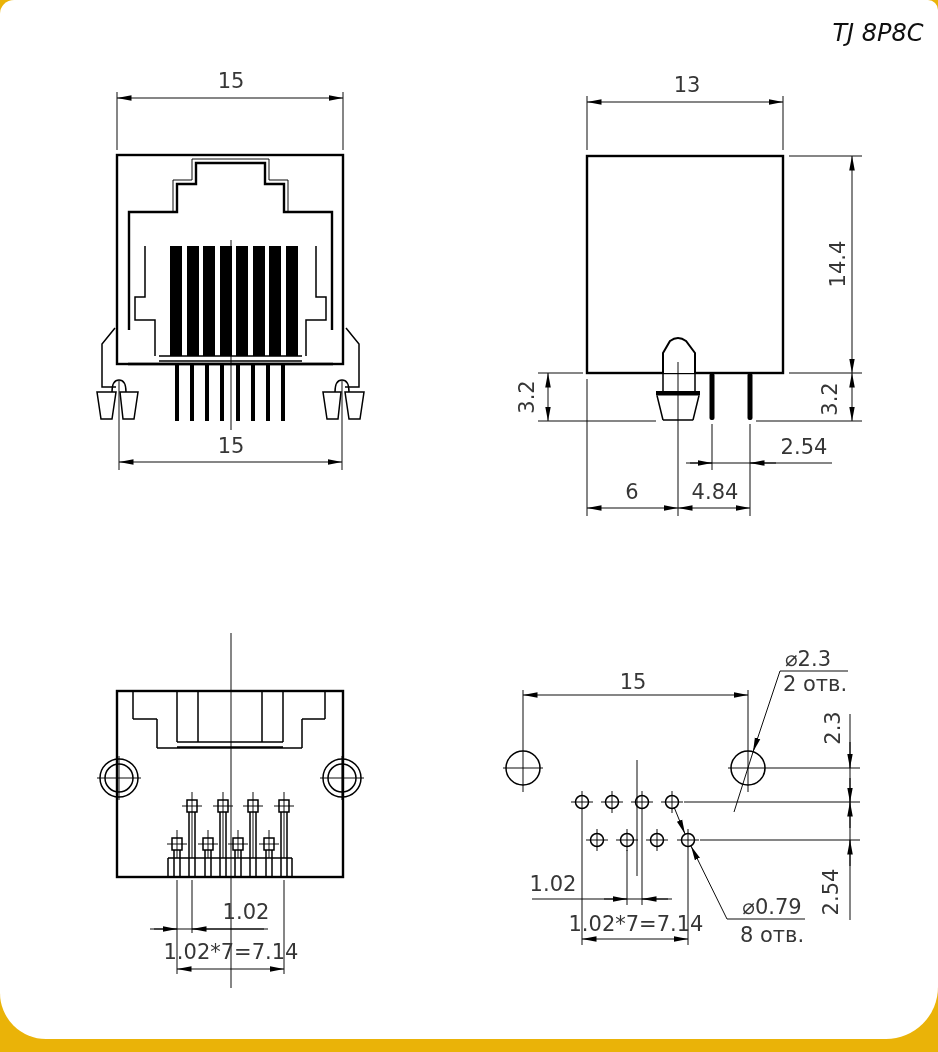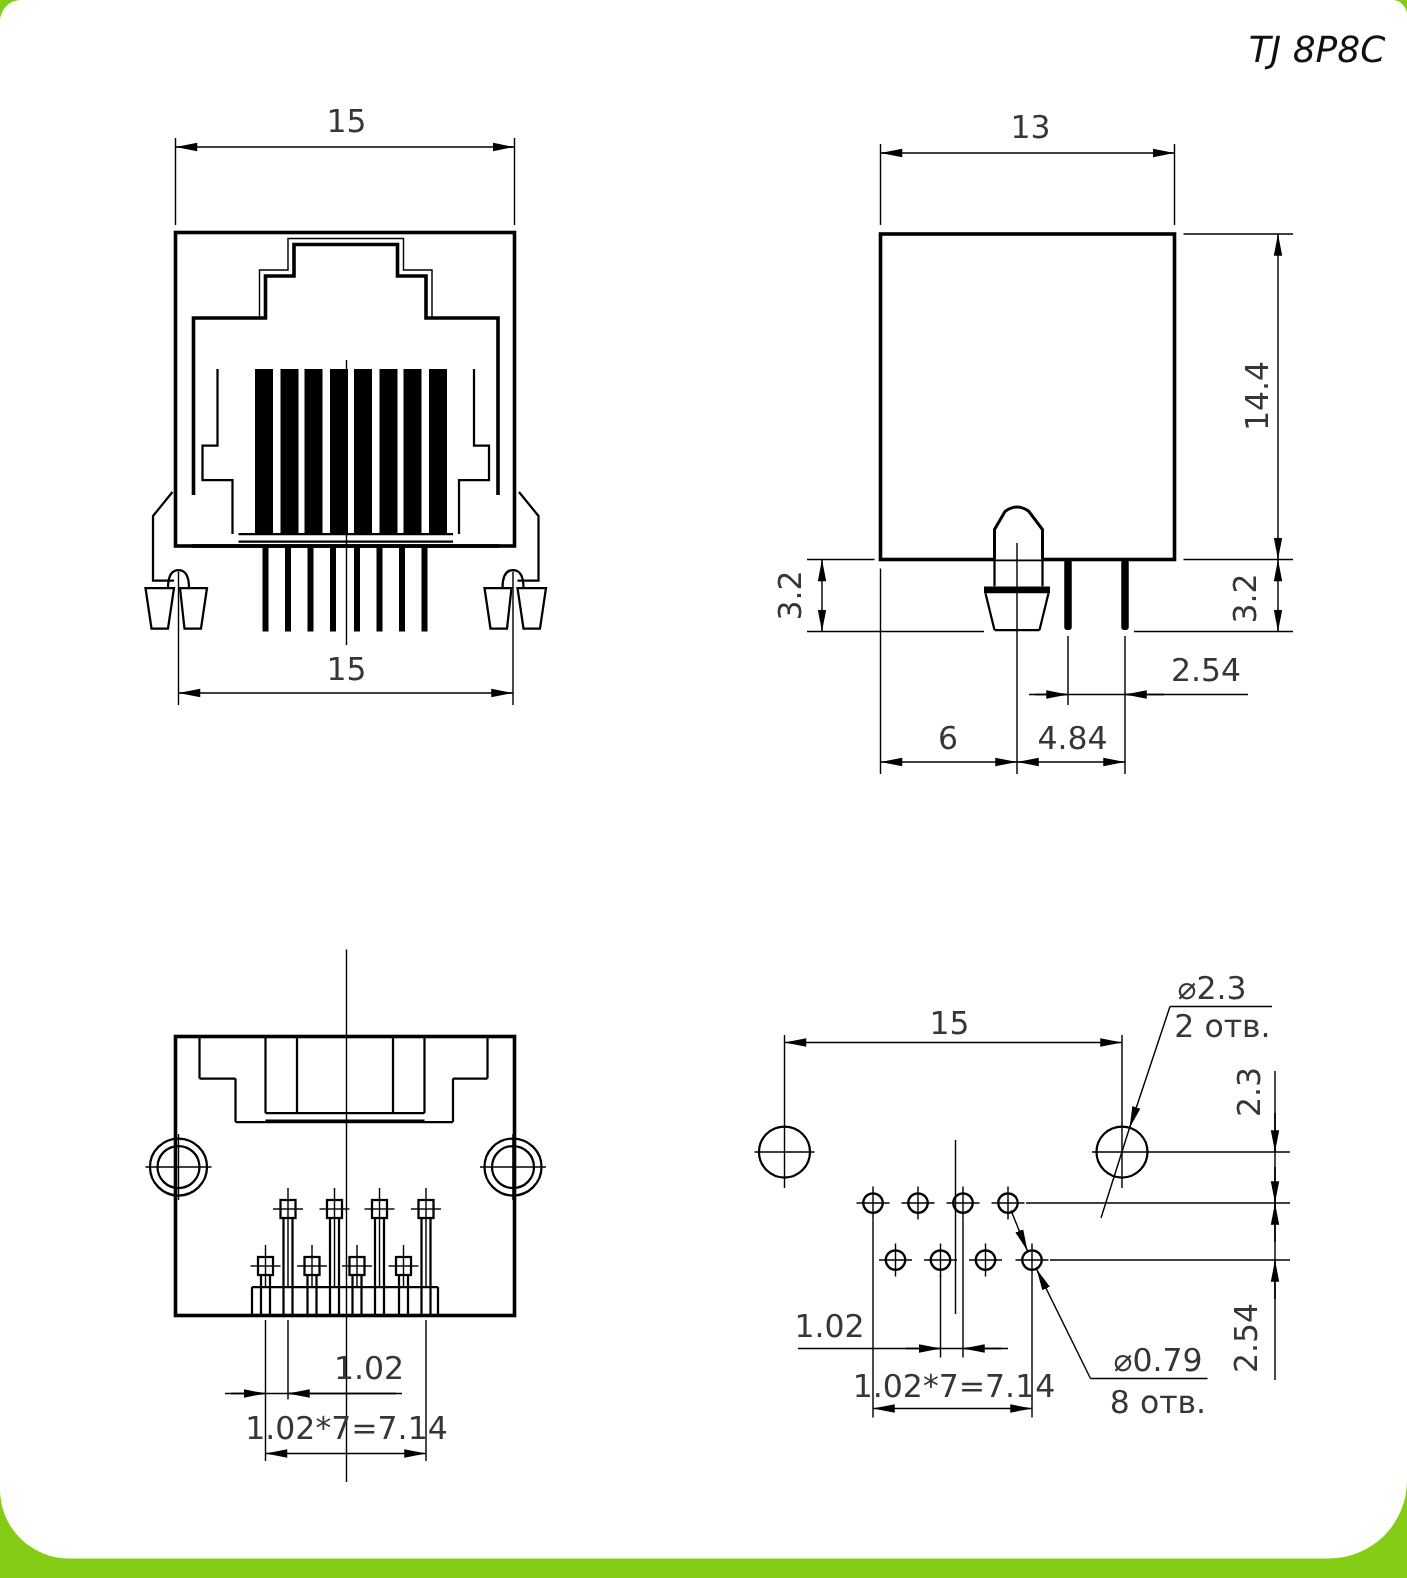--- a/index.html
+++ b/index.html
@@ -1,19 +1,19 @@
 <!DOCTYPE html>
 <html><head>
 <meta charset="utf-8">
 <style>
   html,body{margin:0;padding:0;background:#000;}
   .sheet{
     position:relative;
     width:938px;height:1052px;
-    background:#84cc16;
+    background:#eab308;
     overflow:hidden;
   }
   .paper{
     position:absolute;left:0;top:0;
     width:938px;height:1039px;
     background:#fff;
     border-radius:14px 10px 52px 46px;
   }
   svg{position:absolute;left:0;top:0;}
   .s1{stroke:#000;stroke-width:2.4;fill:none;stroke-linejoin:miter;}

